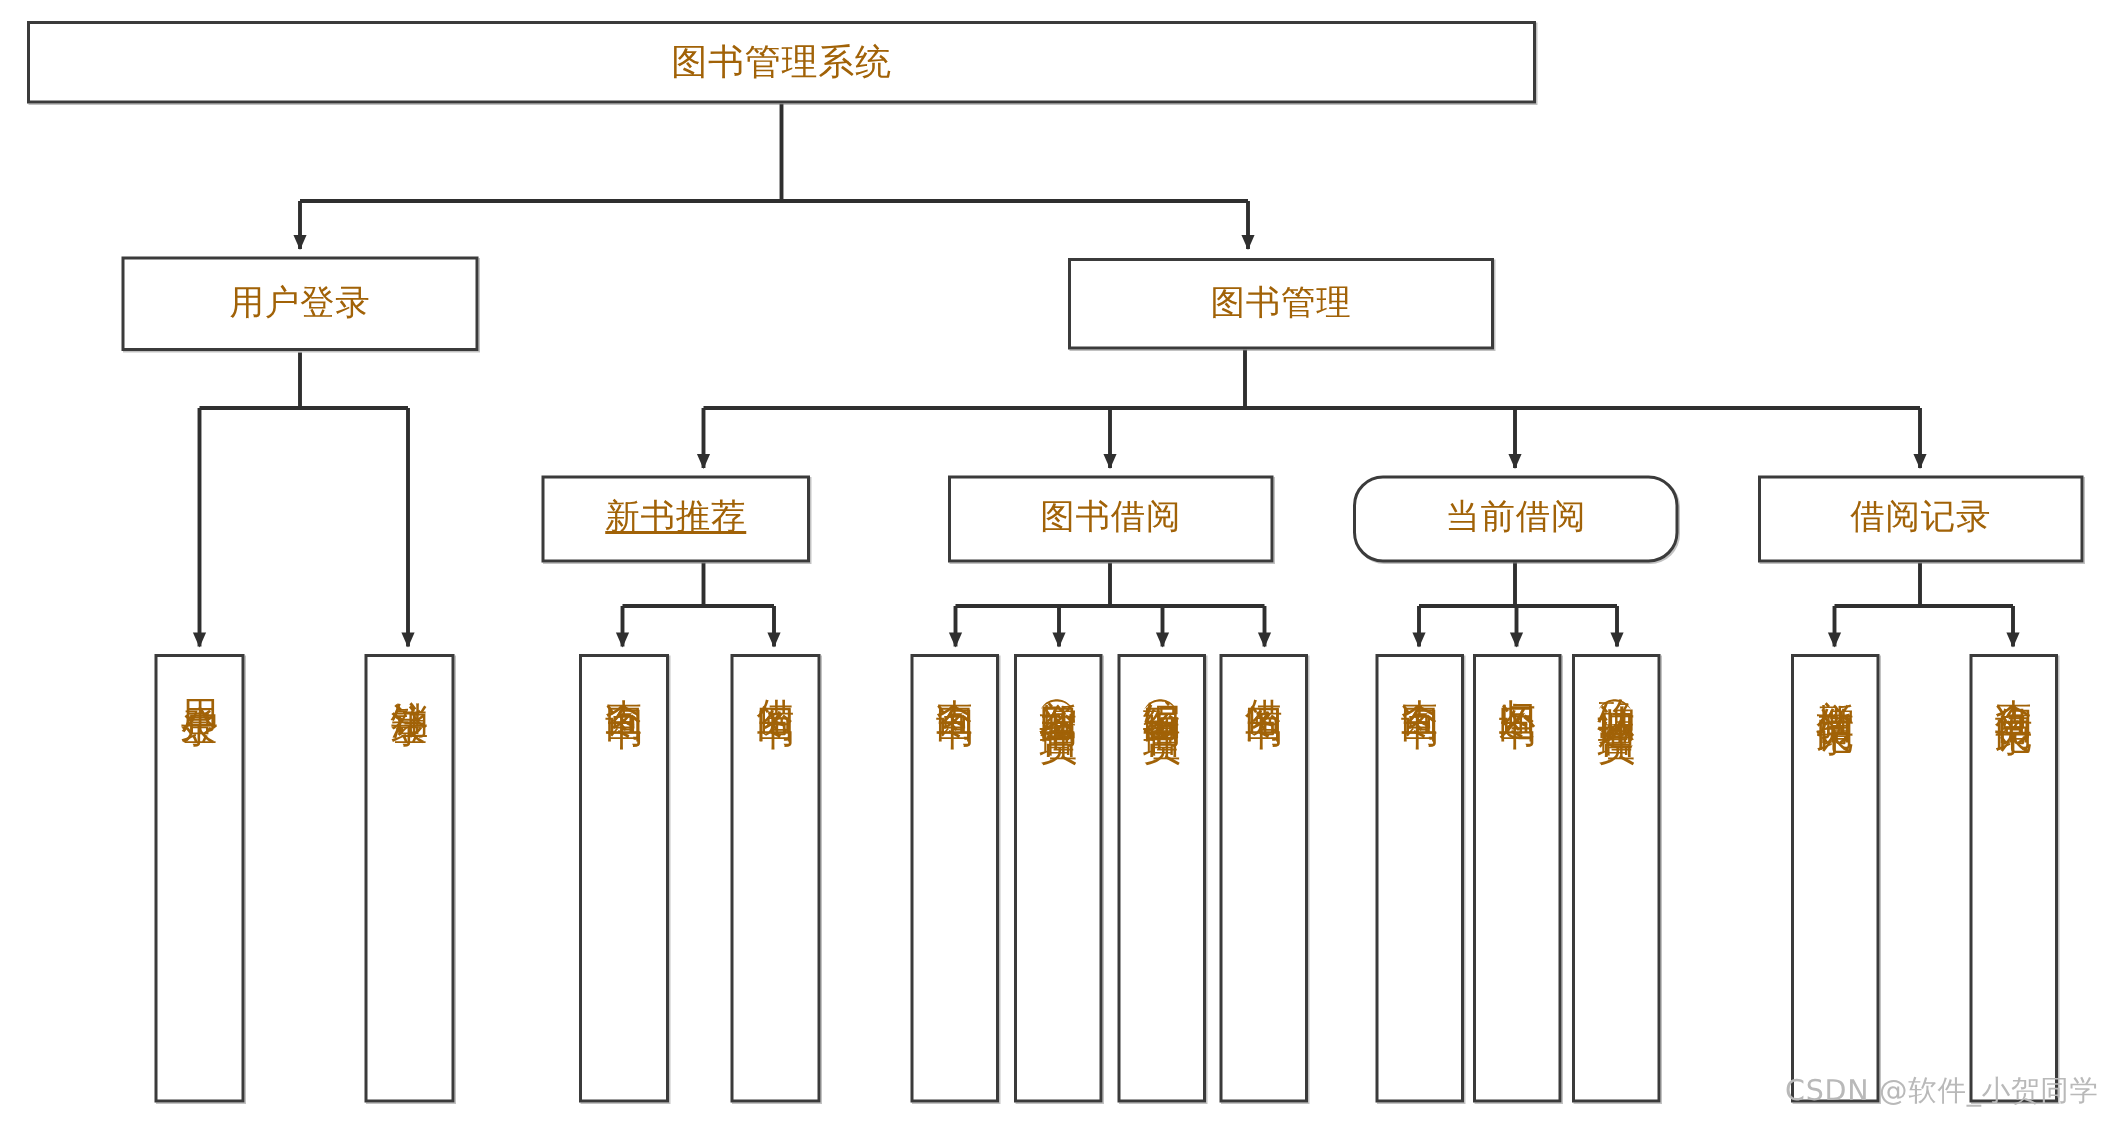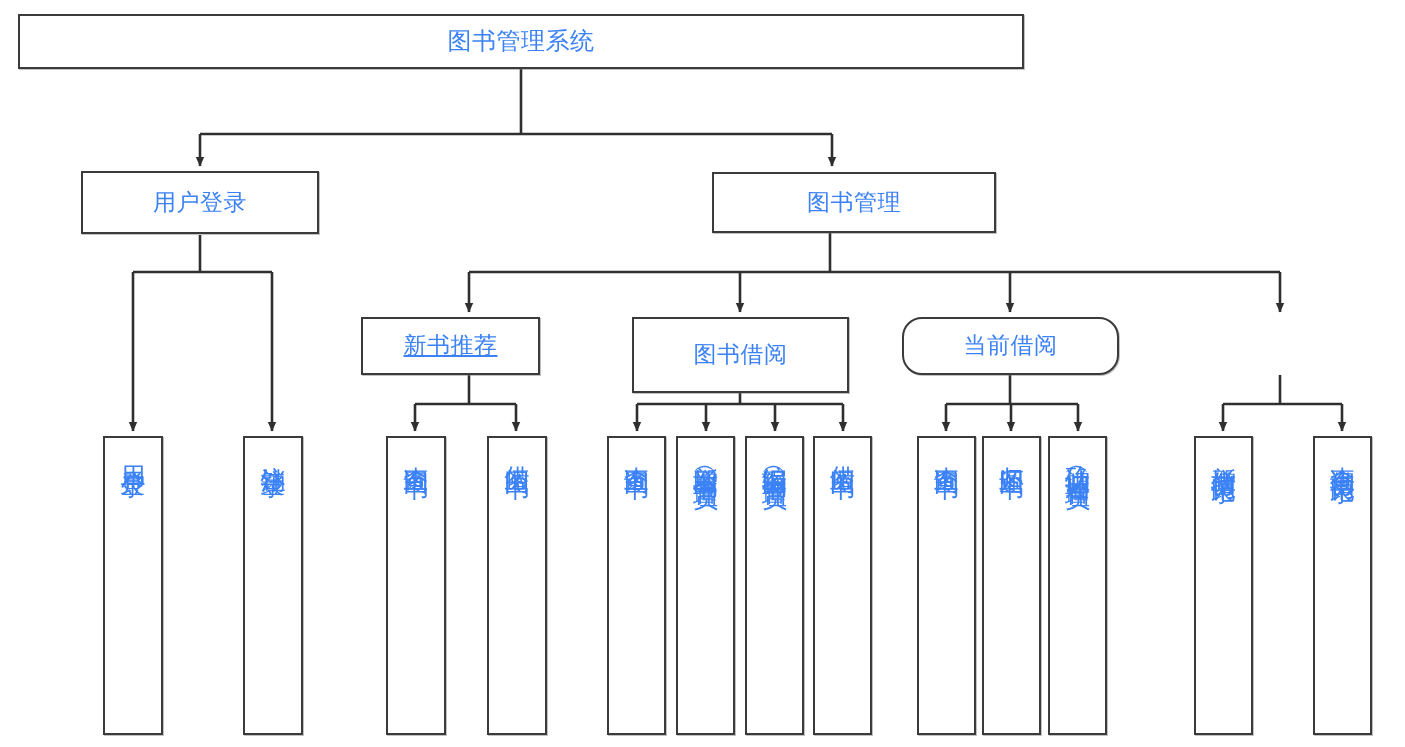--- a/index.html
+++ b/index.html
@@ -27,21 +27,21 @@
     pointer-events: none;
   }
   .node {
     position: absolute;
     box-sizing: border-box;
     border: 2.5px solid #3b3b3b;
     background: #ffffff;
     display: flex;
     align-items: center;
     justify-content: center;
-    color: #3b82f6;
+    color: #a16207;
     line-height: 1.12;
     text-align: center;
     box-shadow: 1px 1px 0 rgba(120,120,120,0.45);
   }
   .node-label {
     display: block;
     white-space: pre-line;
   }
   
   .node.horiz .node-label {
@@ -137,26 +137,29 @@
   <div class="node horiz" style="left:81px; top:171px; width:238px; height:63px;">
     <span class="node-label">用户登录</span>
   </div>
   <div class="node horiz" style="left:712px; top:172px; width:284px; height:61px;">
     <span class="node-label">图书管理</span>
   </div>
 
   <div class="node horiz" style="left:361px; top:317px; width:179px; height:58px;text-decoration:underline;">
     <span class="node-label">新书推荐</span>
   </div>
-  <div class="node horiz" style="left:632px; top:317px; width:217px; height:76px;">
+  <div class="node horiz" style="left:632px; top:317px; width:217px; height:58px;">
     <span class="node-label">图书借阅</span>
   </div>
   <div class="node horiz" style="left:902px; top:317px; width:217px; height:58px;border-radius:20px;">
     <span class="node-label">当前借阅</span>
   </div>
+  <div class="node horiz" style="left:1172px; top:317px; width:217px; height:58px;">
+    <span class="node-label">借阅记录</span>
+  </div>
 
   <div class="node vert" style="left:103px; top:436px; width:60px; height:299px;">
     <span class="node-label">用户登录</span>
   </div>
   <div class="node vert" style="left:243px; top:436px; width:60px; height:299px;">
     <span class="node-label">注销登录</span>
   </div>
 
   <div class="node vert" style="left:386px; top:436px; width:60px; height:299px;">
     <span class="node-label">查询图书</span>
@@ -188,14 +191,15 @@
     <span class="node-label">确认归还（管理员）</span>
   </div>
 
   <div class="node vert" style="left:1194px; top:436px; width:59px; height:299px;">
     <span class="node-label">新增借阅记录</span>
   </div>
   <div class="node vert" style="left:1313px; top:436px; width:59px; height:299px;">
     <span class="node-label">查询借阅记录</span>
   </div>
 
+  <div class="watermark" style="left:1190px; top:714px;">CSDN @软件_小贺同学</div>
 
 </div>
 
 </body></html>

